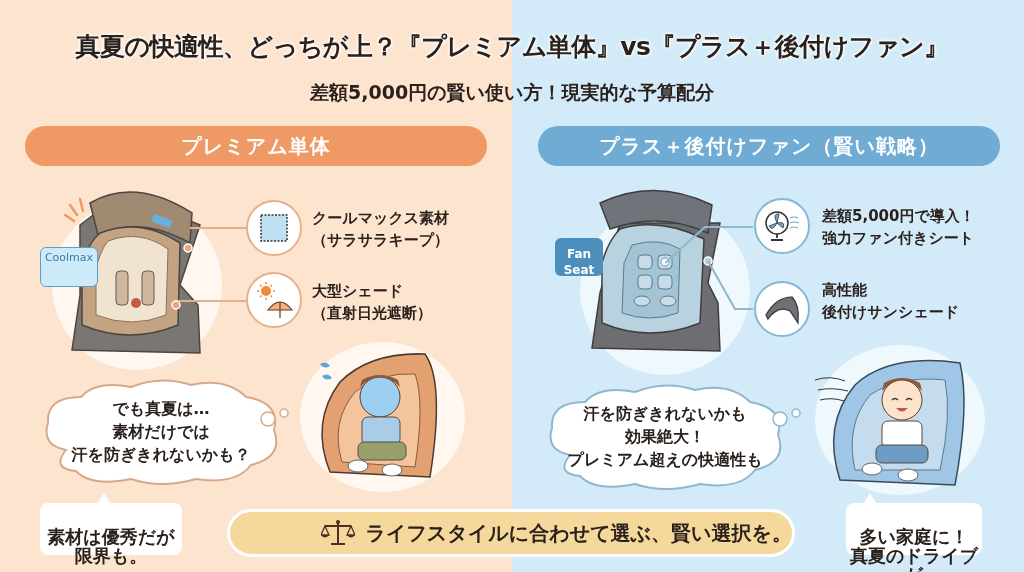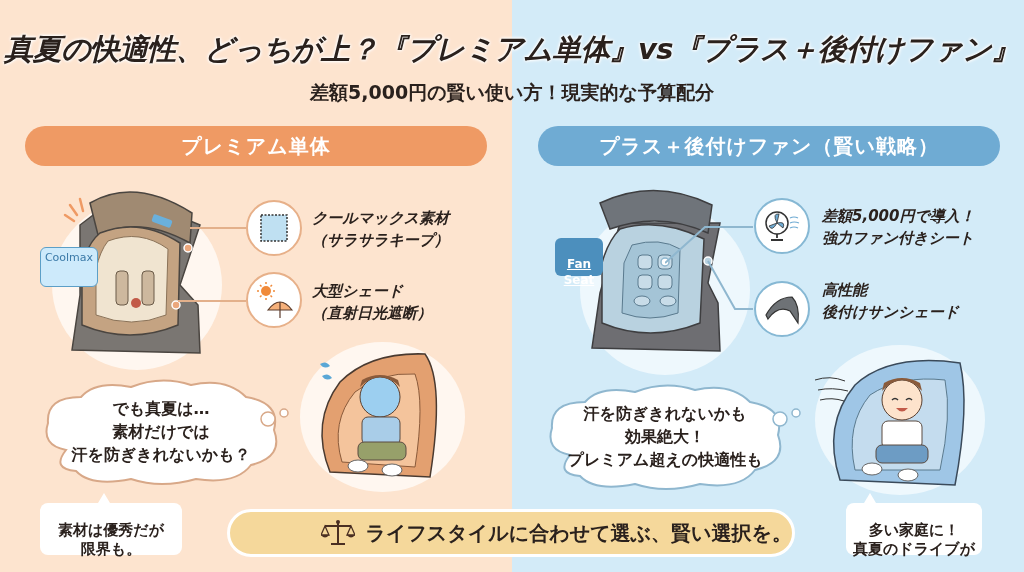--- a/index.html
+++ b/index.html
@@ -8,23 +8,22 @@
     position: relative;
     font-family: "DejaVu Sans", "Liberation Sans", sans-serif;
     color: #2b2320;
     background: #fde3cc;
   }
   .bg-left { position: absolute; left: 0; top: 0; width: 512px; height: 572px; background: #fde4cf; }
   .bg-right { position: absolute; left: 512px; top: 0; width: 512px; height: 572px; background: #d3ebf8; }
 
   .title {
     position: absolute; left: 0; top: 30px; width: 1024px; text-align: center;
-    font-size: 29px; font-weight: bold; color: #2a211d; letter-spacing: -0.5px;
+    font-size: 25px; font-weight: bold; color: #2a211d; letter-spacing: -0.5px;
     text-shadow: 0 0 3px #fff, 0 0 3px #fff, 0 0 4px #fff;
-    font-style: italic;
   }
   .subtitle {
     position: absolute; left: 0; top: 80px; width: 1024px; text-align: center;
     font-size: 19px; font-weight: bold; color: #2a211d;
   }
 
   .pill {
     position: absolute; top: 126px; height: 40px; border-radius: 20px;
     color: #fff; font-size: 20px; font-weight: bold;
     display: flex; align-items: center; justify-content: center;
@@ -37,48 +36,48 @@
   .halo.r { background: #eef8fd; }
 
   .seat { position: absolute; }
 
   .tag {
     position: absolute; border-radius: 6px; font-size: 11px; text-align: center;
   }
   .tag.coolmax { left: 40px; top: 247px; width: 58px; height: 40px; line-height: 20px;
     background: #cdeafb; border: 1.5px solid #5c9fc7; color: #3b7aa8; }
   .tag.fanseat { left: 555px; top: 238px; width: 48px; height: 38px;
-    background: #4c8fbd; color: #fff; font-size: 12px; line-height: 16px; padding-top: 18px; font-weight: bold; text-decoration: underline; }
+    background: #4c8fbd; color: #fff; font-size: 12px; line-height: 16px; padding-top: 8px; font-weight: bold; }
 
   .icon-circle {
     position: absolute; width: 56px; height: 56px; border-radius: 50%;
     background: #fff; display: flex; align-items: center; justify-content: center;
   }
   .icon-circle.o { border: 2px solid #e7b089; }
   .icon-circle.b { border: 2px solid #86b8d4; }
 
   .connector { position: absolute; height: 2px; }
   .connector.o { background: #e3b08b; }
 
   .feature {
     position: absolute; font-size: 15px; font-weight: bold; line-height: 22px; color: #2a211d;
   }
-  .feature div { white-space: nowrap; font-style: italic; }
+  .feature div { white-space: nowrap; }
 
   .cloud {
     position: absolute; display: flex; flex-direction: column; align-items: center; justify-content: center;
     font-size: 16px; font-weight: bold; line-height: 23px; color: #2a211d; text-align: center;
   }
   .cloud-bg { position: absolute; left: 0; top: 0; }
   .cloud-text { position: relative; }
 
   .note {
     position: absolute; background: #fff; border-radius: 8px;
-    font-size: 15px; font-weight: bold; line-height: 19px; text-align: center; color: #2a211d;
-    padding-top: 18px;
+    font-size: 18px; font-weight: bold; line-height: 19px; text-align: center; color: #2a211d;
+    padding-top: 24px;
   }
   .note::before {
     content: ""; position: absolute; top: -10px; width: 0; height: 0;
     border-left: 6px solid transparent; border-right: 6px solid transparent; border-bottom: 10px solid #fff;
   }
   .note.left { left: 40px; top: 503px; width: 142px; height: 52px; }
   .note.left::before { left: 58px; }
   .note.right { left: 846px; top: 503px; width: 136px; height: 52px; }
   .note.right::before { left: 18px; }
 

